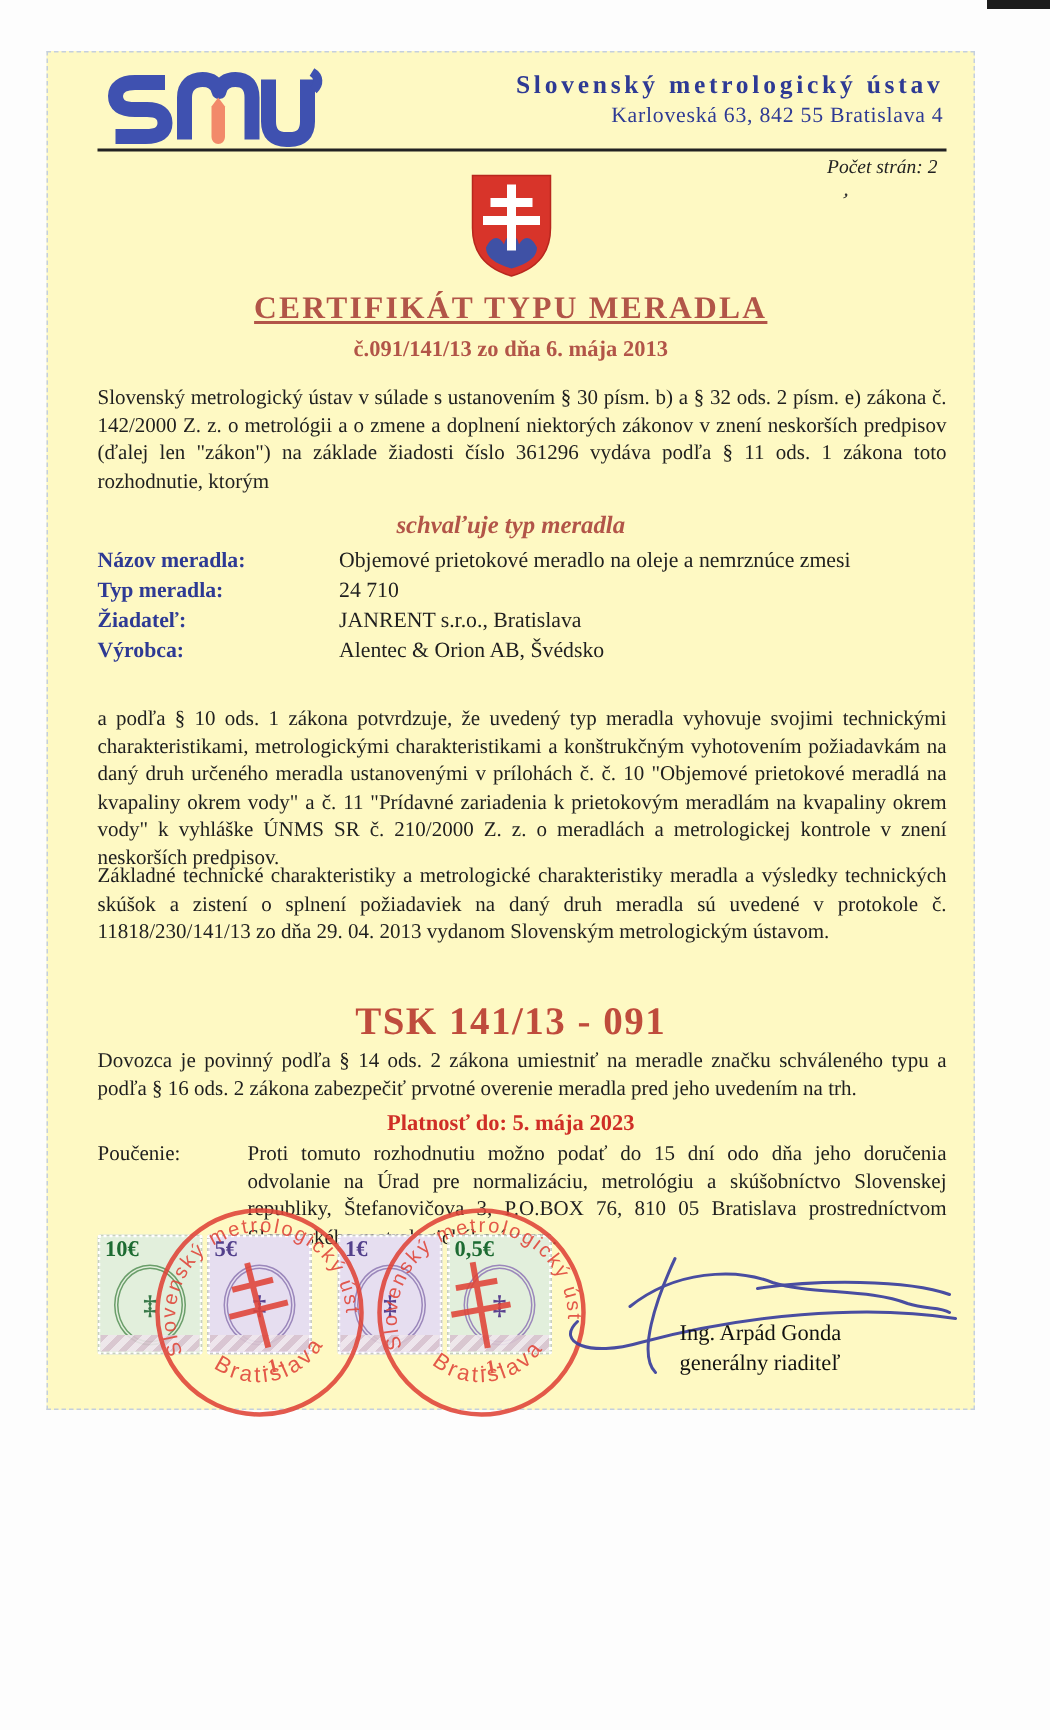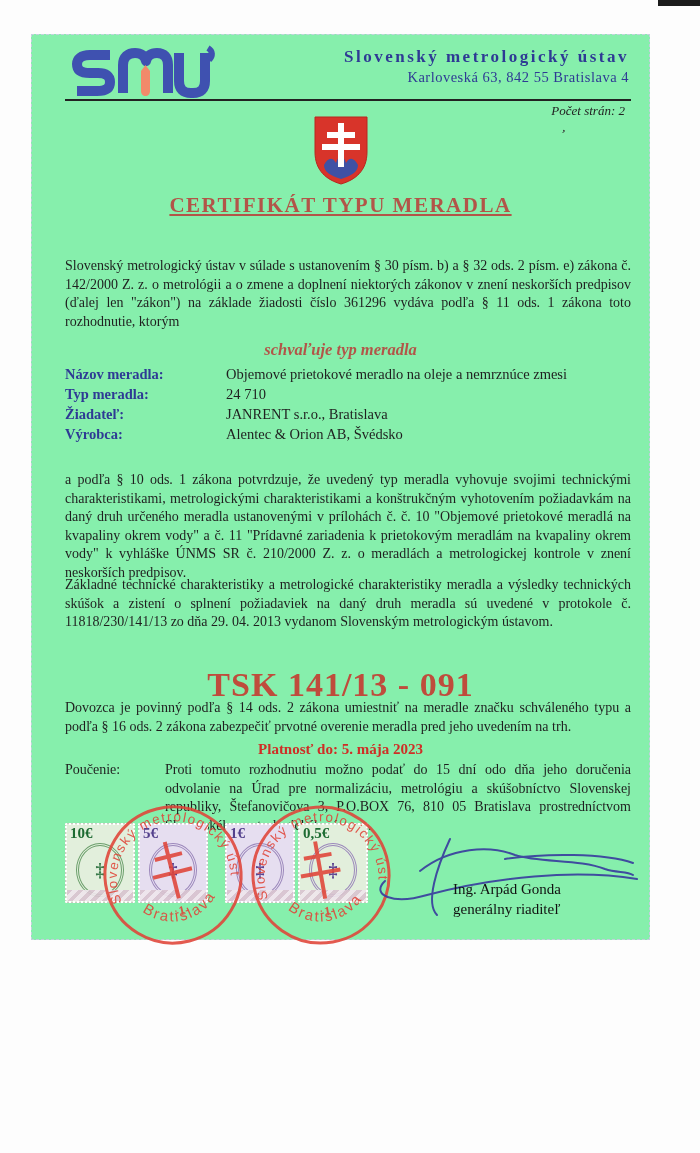--- a/index.html
+++ b/index.html
@@ -1,19 +1,19 @@
 <!DOCTYPE html>
 <html><head>
 <meta charset="utf-8">
 <style>
   html,body{margin:0;padding:0;background:#ffffff;}
   .canvas{position:relative;width:700px;height:1153px;background:#fdfdfd;overflow:hidden;
           font-family:"Liberation Serif", serif;color:#1f1f1f;}
   .corner-mark{position:absolute;top:0;left:658px;width:42px;height:6px;background:#1c1c1c;}
-  .scan-page{position:absolute;left:31px;top:34px;width:617px;height:904px;background:#86efac;
+  .scan-page{position:absolute;left:31px;top:34px;width:617px;height:904px;background:#fef9c3;
              border:1px dashed #c4cfde;}
   
   .logo{position:absolute;left:36px;top:10px;}
   .org-block{position:absolute;right:20px;top:12px;text-align:right;color:#2e3a94;}
   .org-name{font-weight:bold;font-size:17px;letter-spacing:2.5px;}
   .org-address{font-size:14.5px;margin-top:2px;letter-spacing:.5px;}
   .head-rule{position:absolute;left:33px;right:18px;top:64px;border-top:2px solid #222;}
   .page-count{position:absolute;right:24px;top:68px;font-style:italic;font-size:13px;color:#222;}
   .speck{position:absolute;right:84px;top:92px;color:#333;font-size:14px;transform:rotate(18deg);}
   
@@ -30,21 +30,21 @@
   .approval{position:absolute;left:0;right:0;top:305px;text-align:center;
             color:#b25548;font-weight:bold;font-style:italic;font-size:16.5px;}
   .fields{position:absolute;left:33px;right:18px;top:330px;display:grid;
           grid-template-columns:122px 1fr;row-gap:1px;font-size:14.5px;line-height:19px;}
   .f-label{color:#2e3a94;font-weight:bold;}
   .f-value{color:#1f1f1f;margin-left:39px;}
   .p-compliance{top:436px;}
   .p-protocol{top:541px;}
   .p-assignment{top:616px;text-align:left;}
   .type-mark{position:absolute;left:0;right:0;top:631px;text-align:center;
-             color:#bf4c3c;font-weight:bold;font-size:34px;letter-spacing:1px;}
+             color:#bf4c3c;font-weight:bold;font-size:26px;letter-spacing:1px;}
   .p-importer{top:664px;}
   .validity{position:absolute;left:0;right:0;top:706px;text-align:center;
             color:#cf2e26;font-weight:bold;font-size:15px;}
   .notice{position:absolute;left:33px;right:18px;top:726px;display:flex;
           font-size:14px;line-height:18.5px;}
   .notice-label{flex:0 0 72px;}
   .notice-text{flex:1;text-align:justify;padding-left:28px;}
   
   .stamps-row{position:absolute;left:33px;right:0;top:784px;height:118px;}
   .stamp{position:absolute;top:4px;width:70px;height:80px;border-radius:2px;
@@ -98,20 +98,21 @@
       <path d="M5 4 H57 V39 C57 58 45 67 31 71 C17 67 5 58 5 39 Z" fill="#d8342a" stroke="#b8271e" stroke-width="1"></path>
       <path d="M14 52 C18 44 23 44 26 50 C27.5 42 34.5 42 36 50 C39 44 44 44 48 52 C48 59 41 63 31 66 C21 63 14 59 14 52 Z" fill="#3f51a5"></path>
       <g fill="#ffffff">
         <rect x="28" y="10" width="6" height="44"></rect>
         <rect x="17" y="19" width="28" height="6"></rect>
         <rect x="12" y="31" width="38" height="6"></rect>
       </g>
     </svg>
 
     <div class="doc-title">CERTIFIKÁT TYPU MERADLA</div>
+    <div class="doc-subtitle">č.091/141/13 zo dňa 6. mája 2013</div>
 
     <div class="para p-intro">Slovenský metrologický ústav v súlade s ustanovením § 30 písm. b) a § 32 ods. 2 písm. e) zákona č. 142/2000 Z. z. o metrológii a o zmene a doplnení niektorých zákonov v znení neskorších predpisov (ďalej len "zákon") na základe žiadosti číslo 361296 vydáva podľa § 11 ods. 1 zákona toto rozhodnutie, ktorým</div>
     <div class="approval">schvaľuje typ meradla</div>
 
     <div class="fields">
       <div class="f-label">Názov meradla:</div>
       <div class="f-value">Objemové prietokové meradlo na oleje a nemrznúce zmesi</div>
       <div class="f-label">Typ meradla:</div>
       <div class="f-value">24 710</div>
       <div class="f-label">Žiadateľ:</div>

